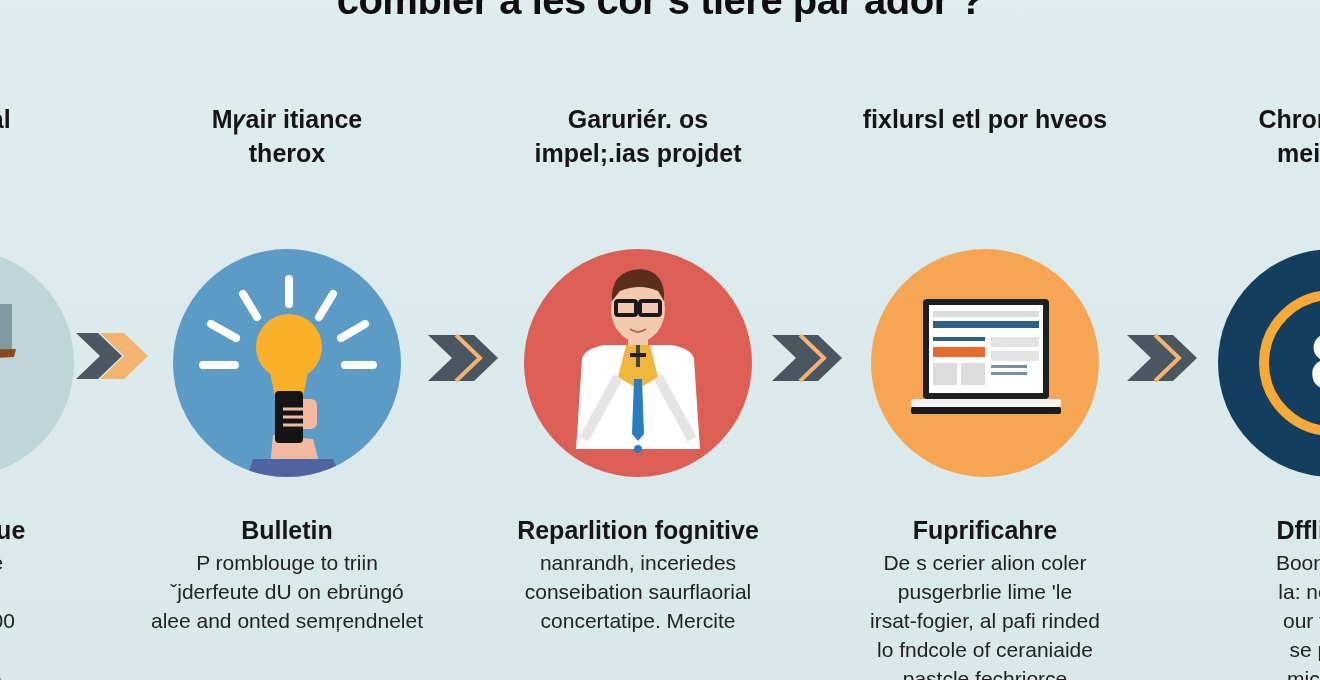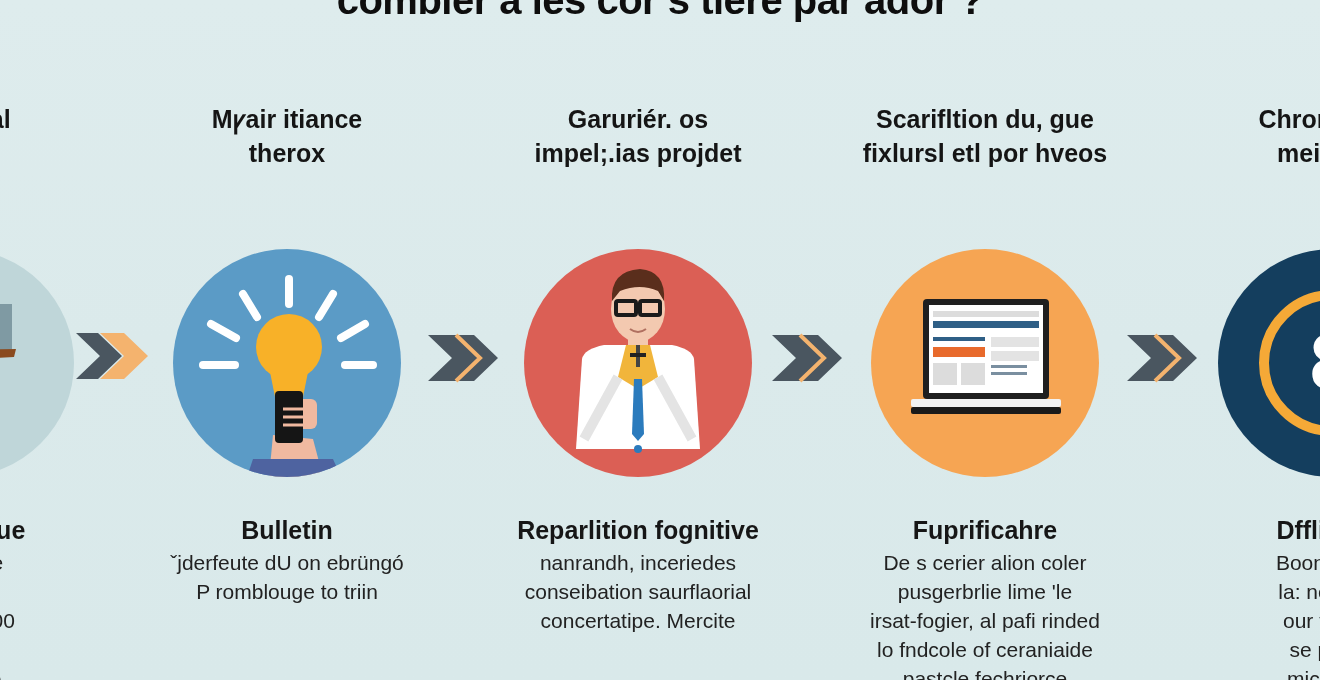--- a/index.html
+++ b/index.html
@@ -91,22 +91,23 @@
       <rect x="102" y="142" width="28" height="52" rx="4" fill="#151515"></rect>
       <g stroke="#f0b9a0" stroke-width="3">
         <line x1="110" y1="160" x2="132" y2="160"></line>
         <line x1="110" y1="168" x2="132" y2="168"></line>
         <line x1="110" y1="176" x2="132" y2="176"></line>
       </g>
     </svg>
   </div>
   <div class="subtitle">Bulletin</div>
   <div class="desc">
+    <div>P romblouge to triin</div>
     <div>ˇjderfeute dU on ebrüngó</div>
-    <div>P romblouge to triin</div>
+    <div>alee and onted semŗendnelet</div>
   </div>
 </div>
 
 <div class="arrow" style="left:428px; top:333px;">
   <svg viewBox="0 0 72 50">
     <polygon points="0,2 30,2 54,25 30,48 0,48 24,25" fill="#4a5660"></polygon>
     <polygon points="22,2 46,2 70,25 46,48 22,48 46,25" fill="#4a5660"></polygon>
     <polyline points="28,2 52,25 28,48" fill="none" stroke="#f4b36e" stroke-width="4"></polyline>
   </svg>
 </div>
@@ -146,21 +147,20 @@
 <div class="arrow" style="left:772px; top:333px;">
   <svg viewBox="0 0 72 50">
     <polygon points="0,2 30,2 54,25 30,48 0,48 24,25" fill="#4a5660"></polygon>
     <polygon points="22,2 46,2 70,25 46,48 22,48 46,25" fill="#4a5660"></polygon>
     <polyline points="28,2 52,25 28,48" fill="none" stroke="#f4b36e" stroke-width="4"></polyline>
   </svg>
 </div>
 
 <div class="col" style="left:815px;">
   <div class="heading">
-    <div>Scarifltion du, gue</div>
     <div>ﬁxlursl etl por hveos</div>
   </div>
   <div class="circle" style="background:#f6a553;">
     <svg viewBox="0 0 228 228">
       <rect x="52" y="50" width="126" height="100" rx="4" fill="#1f1f1f"></rect>
       <rect x="58" y="56" width="114" height="88" fill="#ffffff"></rect>
       <rect x="62" y="62" width="106" height="6" fill="#dcdcdc"></rect>
       <rect x="62" y="72" width="106" height="7" fill="#2f5f86"></rect>
       <rect x="62" y="88" width="52" height="4" fill="#2f5f86"></rect>
       <rect x="62" y="98" width="52" height="10" fill="#e86a2c"></rect>

